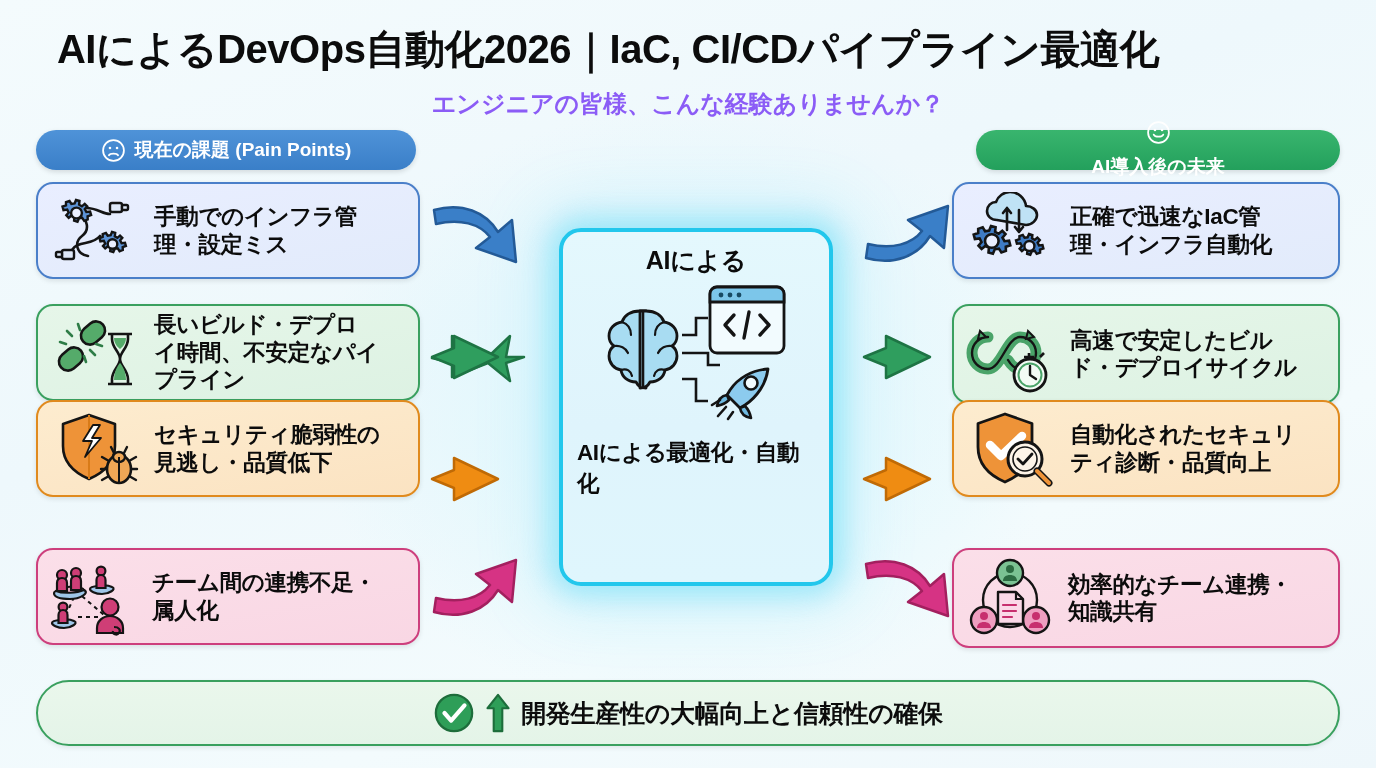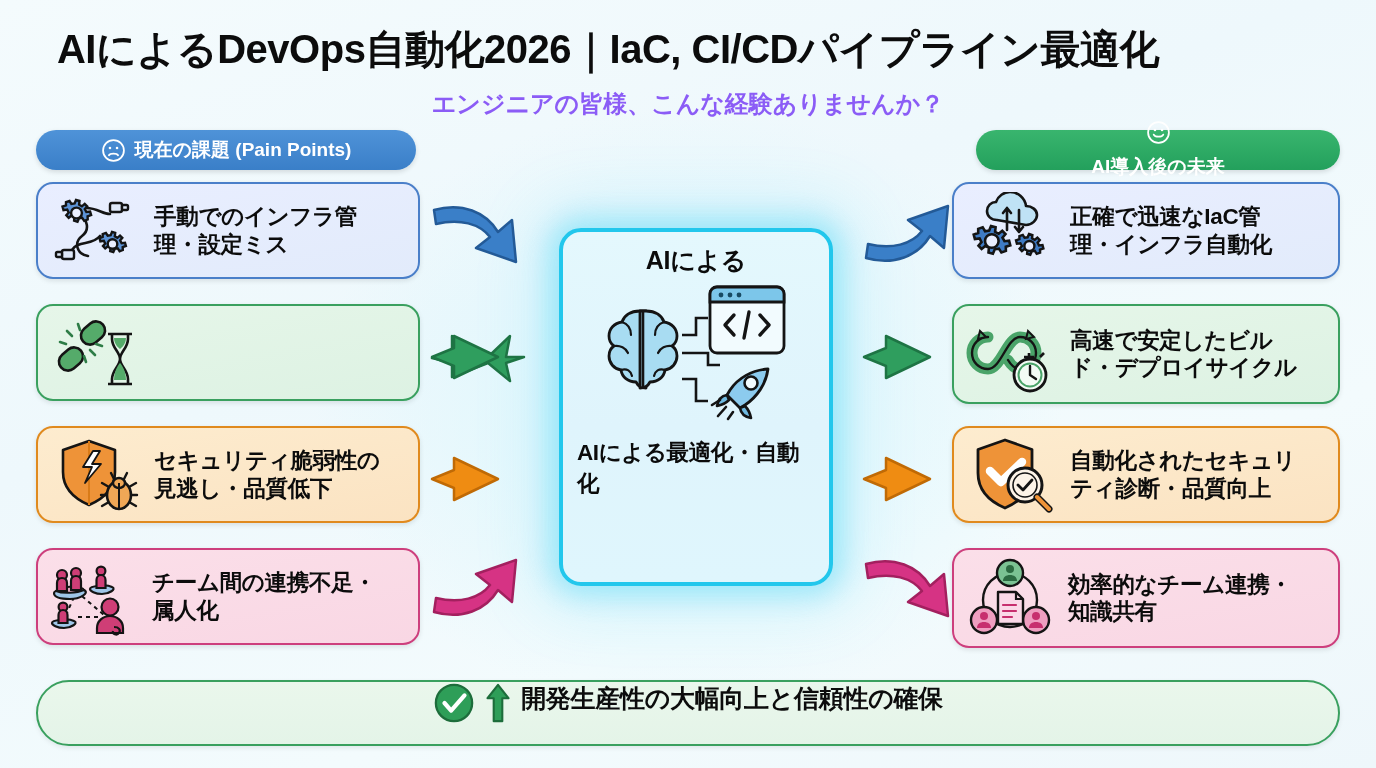--- a/index.html
+++ b/index.html
@@ -47,21 +47,21 @@
   }
   .card .ic{flex:0 0 96px;height:84px;display:flex;align-items:center;justify-content:center;}
   .card .tx{
     font-size:22.5px;font-weight:800;color:#0c0c0c;line-height:1.22;
     letter-spacing:-0.3px;
   }
   .card.l{left:36px;}
   .card.r{right:36px;width:388px;}
   .row1{top:182px;}
   .row2{top:304px;}
-  .row3{top:426px;}
+  .row3{top:400px;}
   .row4{top:548px;padding-left:8px;}
   .card.r.row2,.card.r.row4{height:100px;}
 
   .c-blue  {background:linear-gradient(170deg,#e9eeff 0%,#e2ebfb 100%);border-color:#4a7fc9;}
   .c-green {background:linear-gradient(170deg,#e6f6e9 0%,#ddf2e3 100%);border-color:#3aa05f;}
   .c-orange{background:linear-gradient(170deg,#fdeccf 0%,#fbe3c2 100%);border-color:#e08a1e;}
   .c-pink  {background:linear-gradient(170deg,#fbdfe9 0%,#f9d7e4 100%);border-color:#cd3f7d;}
 
   
   .center{
@@ -84,21 +84,21 @@
 
   
   .arrow{position:absolute;}
 
   
   .banner{
     position:absolute;left:36px;top:680px;width:1304px;height:66px;
     border-radius:33px;box-sizing:border-box;
     border:2.5px solid #3aa05f;
     background:linear-gradient(180deg,#eaf7ec 0%,#e4f4e8 100%);
-    display:flex;align-items:flex-start;justify-content:center;gap:10px;
+    display:flex;align-items:center;justify-content:center;gap:10px;
     box-shadow:0 2px 5px rgba(0,0,0,.08);
   }
   .banner .btx{font-size:25px;font-weight:800;color:#0c0c0c;letter-spacing:-0.3px;}
 </style>
 </head>
 <body>
 
 <div class="page">
 
   <div class="title">AIによるDevOps自動化2026｜IaC, CI/CDパイプライン最適化</div>
@@ -162,20 +162,21 @@
           <path d="M22 22l-5-5M30 16l-2-6M16 30l-6-2M40 36l5 5M34 42l2 6M46 30l6 2"></path>
         </g>
         <g stroke="#141414" stroke-width="2.6" fill="none">
           <path d="M58 20h24M58 70h24"></path>
           <path d="M62 20v5c0 9 8 13 8 20s-8 11-8 20v5M78 20v5c0 9-8 13-8 20s8 11 8 20v5"></path>
         </g>
         <path d="M64 24h12c0 7-6 11-6 11s-6-4-6-11z" fill="#55ab6a"></path>
         <path d="M70 49s6 6 6 17H64c0-11 6-17 6-17z" fill="#55ab6a"></path>
       </svg>
     </span>
+    <span class="tx">長いビルド・デプロ<br>イ時間、不安定なパイ<br>プライン</span>
   </div>
 
   <div class="card l row3 c-orange">
     <span class="ic">
       <svg width="90" height="80" viewBox="0 0 90 80">
         <path d="M38 6l26 9v22c0 17-12 27-26 33C24 64 12 54 12 37V15z" fill="#ee9338" stroke="#141414" stroke-width="2.6" stroke-linejoin="round"></path>
         <path d="M38 6v64" stroke="#d97b18" stroke-width="2"></path>
         <path d="M42 16l-10 16h9l-7 16 16-19h-9l8-13z" fill="#fff" stroke="#141414" stroke-width="1.8" stroke-linejoin="round"></path>
         <g stroke="#141414" stroke-width="2.4" stroke-linecap="round">
           <path d="M58 52l-7-4M58 60h-8M58 67l-7 4M78 52l7-4M78 60h8M78 67l7 4"></path>

